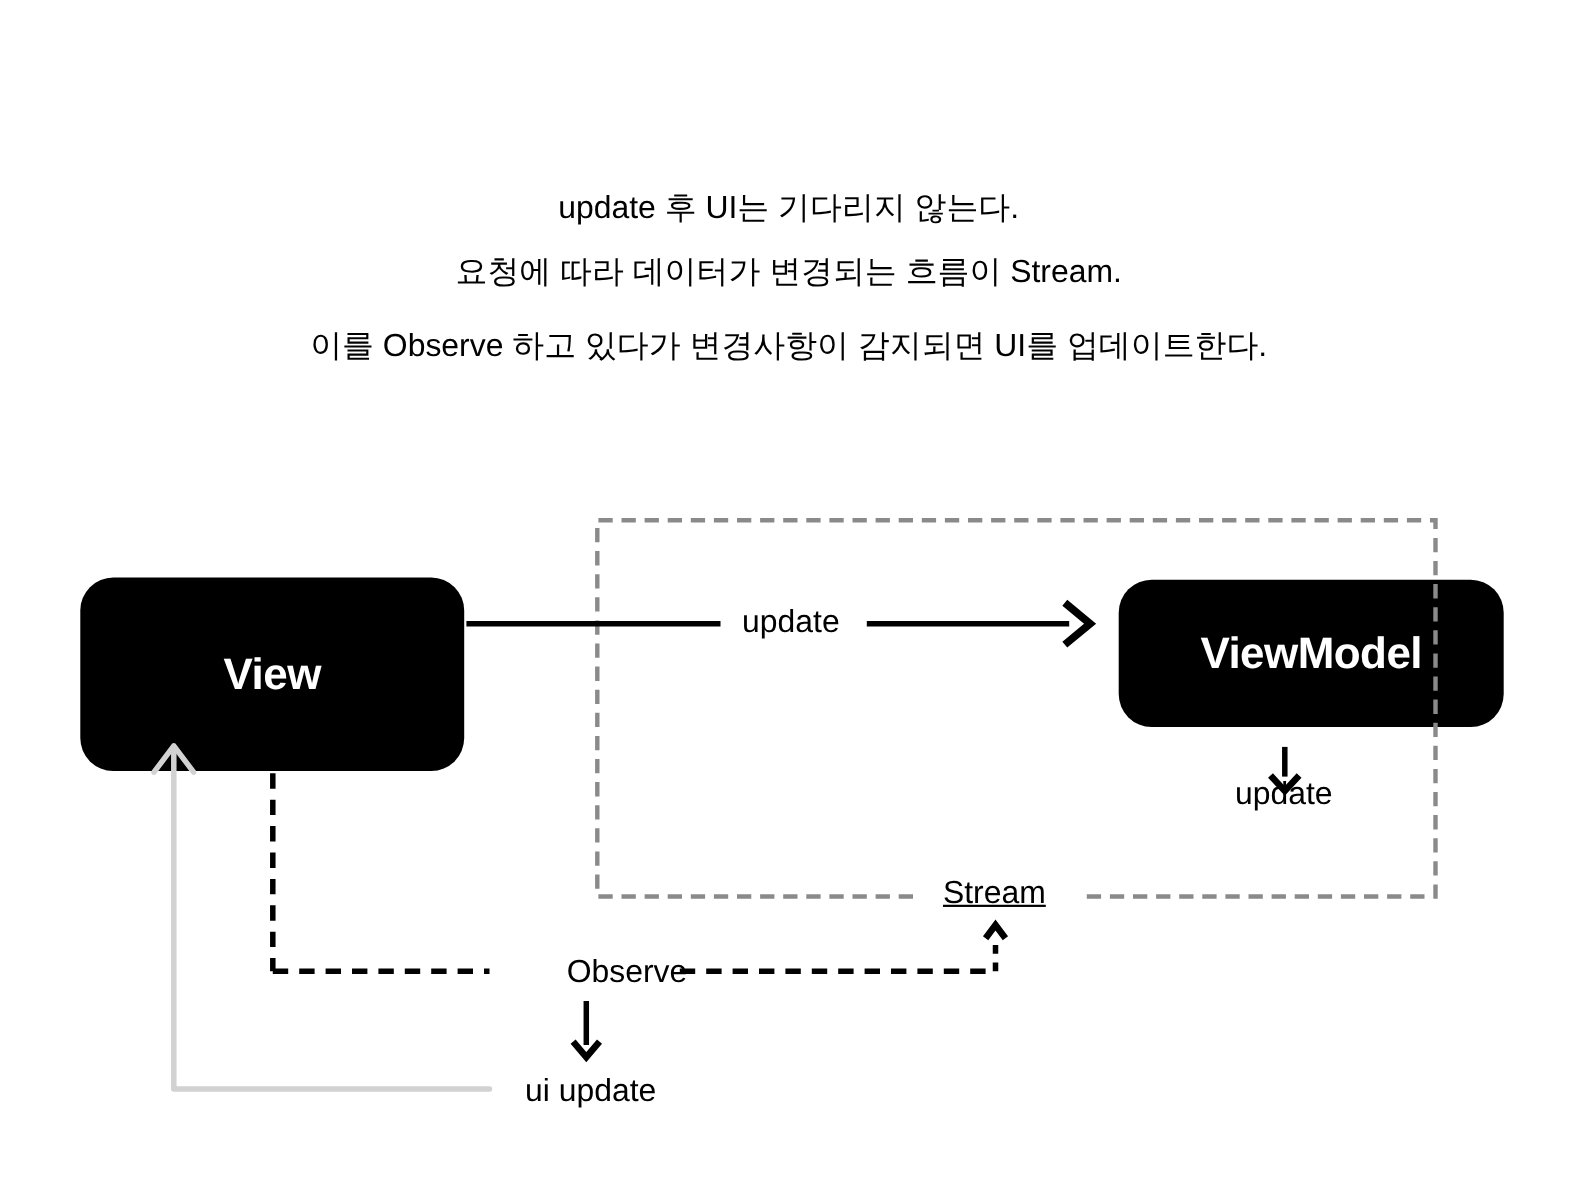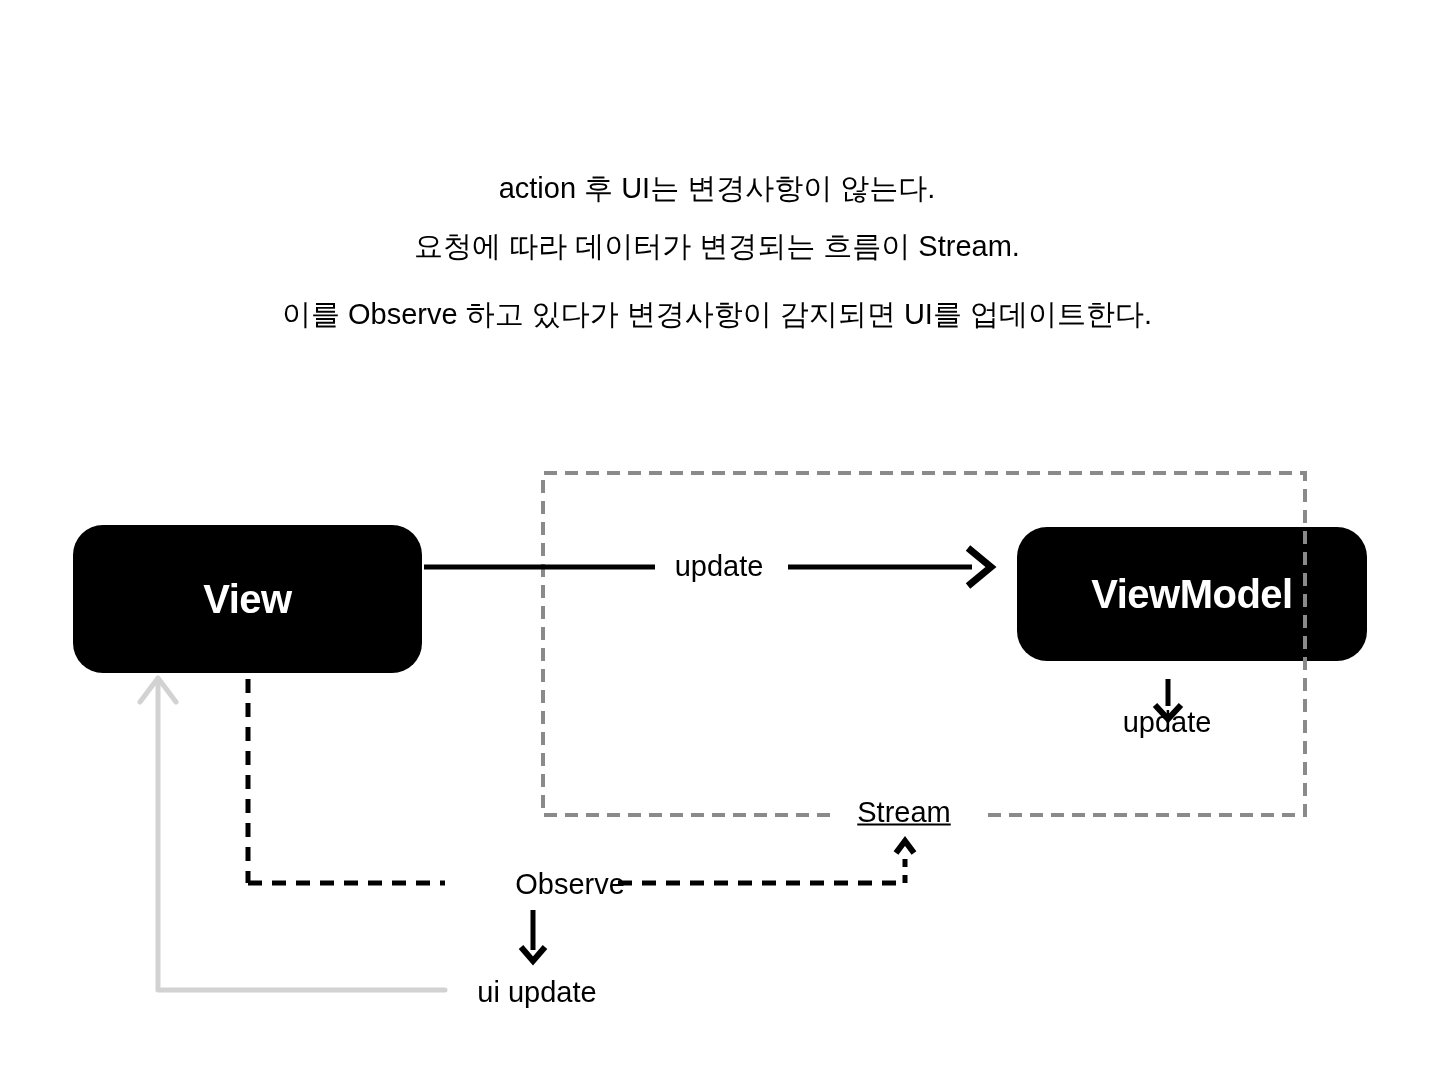--- a/index.html
+++ b/index.html
@@ -25,21 +25,21 @@
   }
   .desc-1{top:140px;}
   .desc-2{top:198px;}
   .desc-3{top:266px;}
   .node{
     position:absolute;background:var(--node-fill);color:var(--node-text);
     border-radius:30px;display:flex;align-items:center;justify-content:center;
     z-index:1;
   }
   .node-label{font-size:40px;font-weight:700;letter-spacing:-0.5px;}
-  .node-view{left:73px;top:525px;width:349px;height:148px;}
+  .node-view{left:73px;top:525px;width:349px;height:176px;}
   .node-viewmodel{left:993px;top:527px;width:350px;height:134px;margin-left:24px;}
   .overlay{position:absolute;left:0;top:0;width:1434px;height:1090px;z-index:2;}
   .gray-dash{stroke:var(--stream-box-border);stroke-width:4;fill:none;stroke-dasharray:13 8;}
   .black-solid{stroke:#000;stroke-width:5;fill:none;}
   .black-dash{stroke:#000;stroke-width:5;fill:none;stroke-dasharray:14 10;}
   .black-dash-sm{stroke:#000;stroke-width:5;fill:none;stroke-dasharray:8 8;}
   .chev{stroke:#000;stroke-width:6;fill:none;stroke-linejoin:miter;}
   .chev-thick{stroke:#000;stroke-width:7;fill:none;stroke-linejoin:miter;}
   .gray-solid{stroke:var(--ui-update-arrow);stroke-width:5;fill:none;stroke-linecap:round;stroke-linejoin:round;}
   .gray-chev{stroke:var(--ui-update-arrow);stroke-width:5;fill:none;stroke-linejoin:round;stroke-linecap:round;}
@@ -52,21 +52,21 @@
   .lbl-stream{left:904px;top:812px;text-decoration:underline;}
   .lbl-observe{left:534px;top:884px;margin-left:36px;}
   .lbl-ui-update{left:537px;top:992px;}
 </style>
 </head>
 <body>
 
 <div class="page">
 
 
-  <p class="desc-line desc-1">action 후 UI는 변경사항이 않는다.</p>
+  <p class="desc-line desc-1">update 후 UI는 기다리지 않는다.</p>
   <p class="desc-line desc-2">요청에 따라 데이터가 변경되는 흐름이 Stream.</p>
   <p class="desc-line desc-3">이를 Observe 하고 있다가 변경사항이 감지되면 UI를 업데이트한다.</p>
 
   <div class="node node-view">
     <span class="node-label">View</span>
   </div>
 
   <div class="node node-viewmodel">
     <span class="node-label">ViewModel</span>
   </div>

